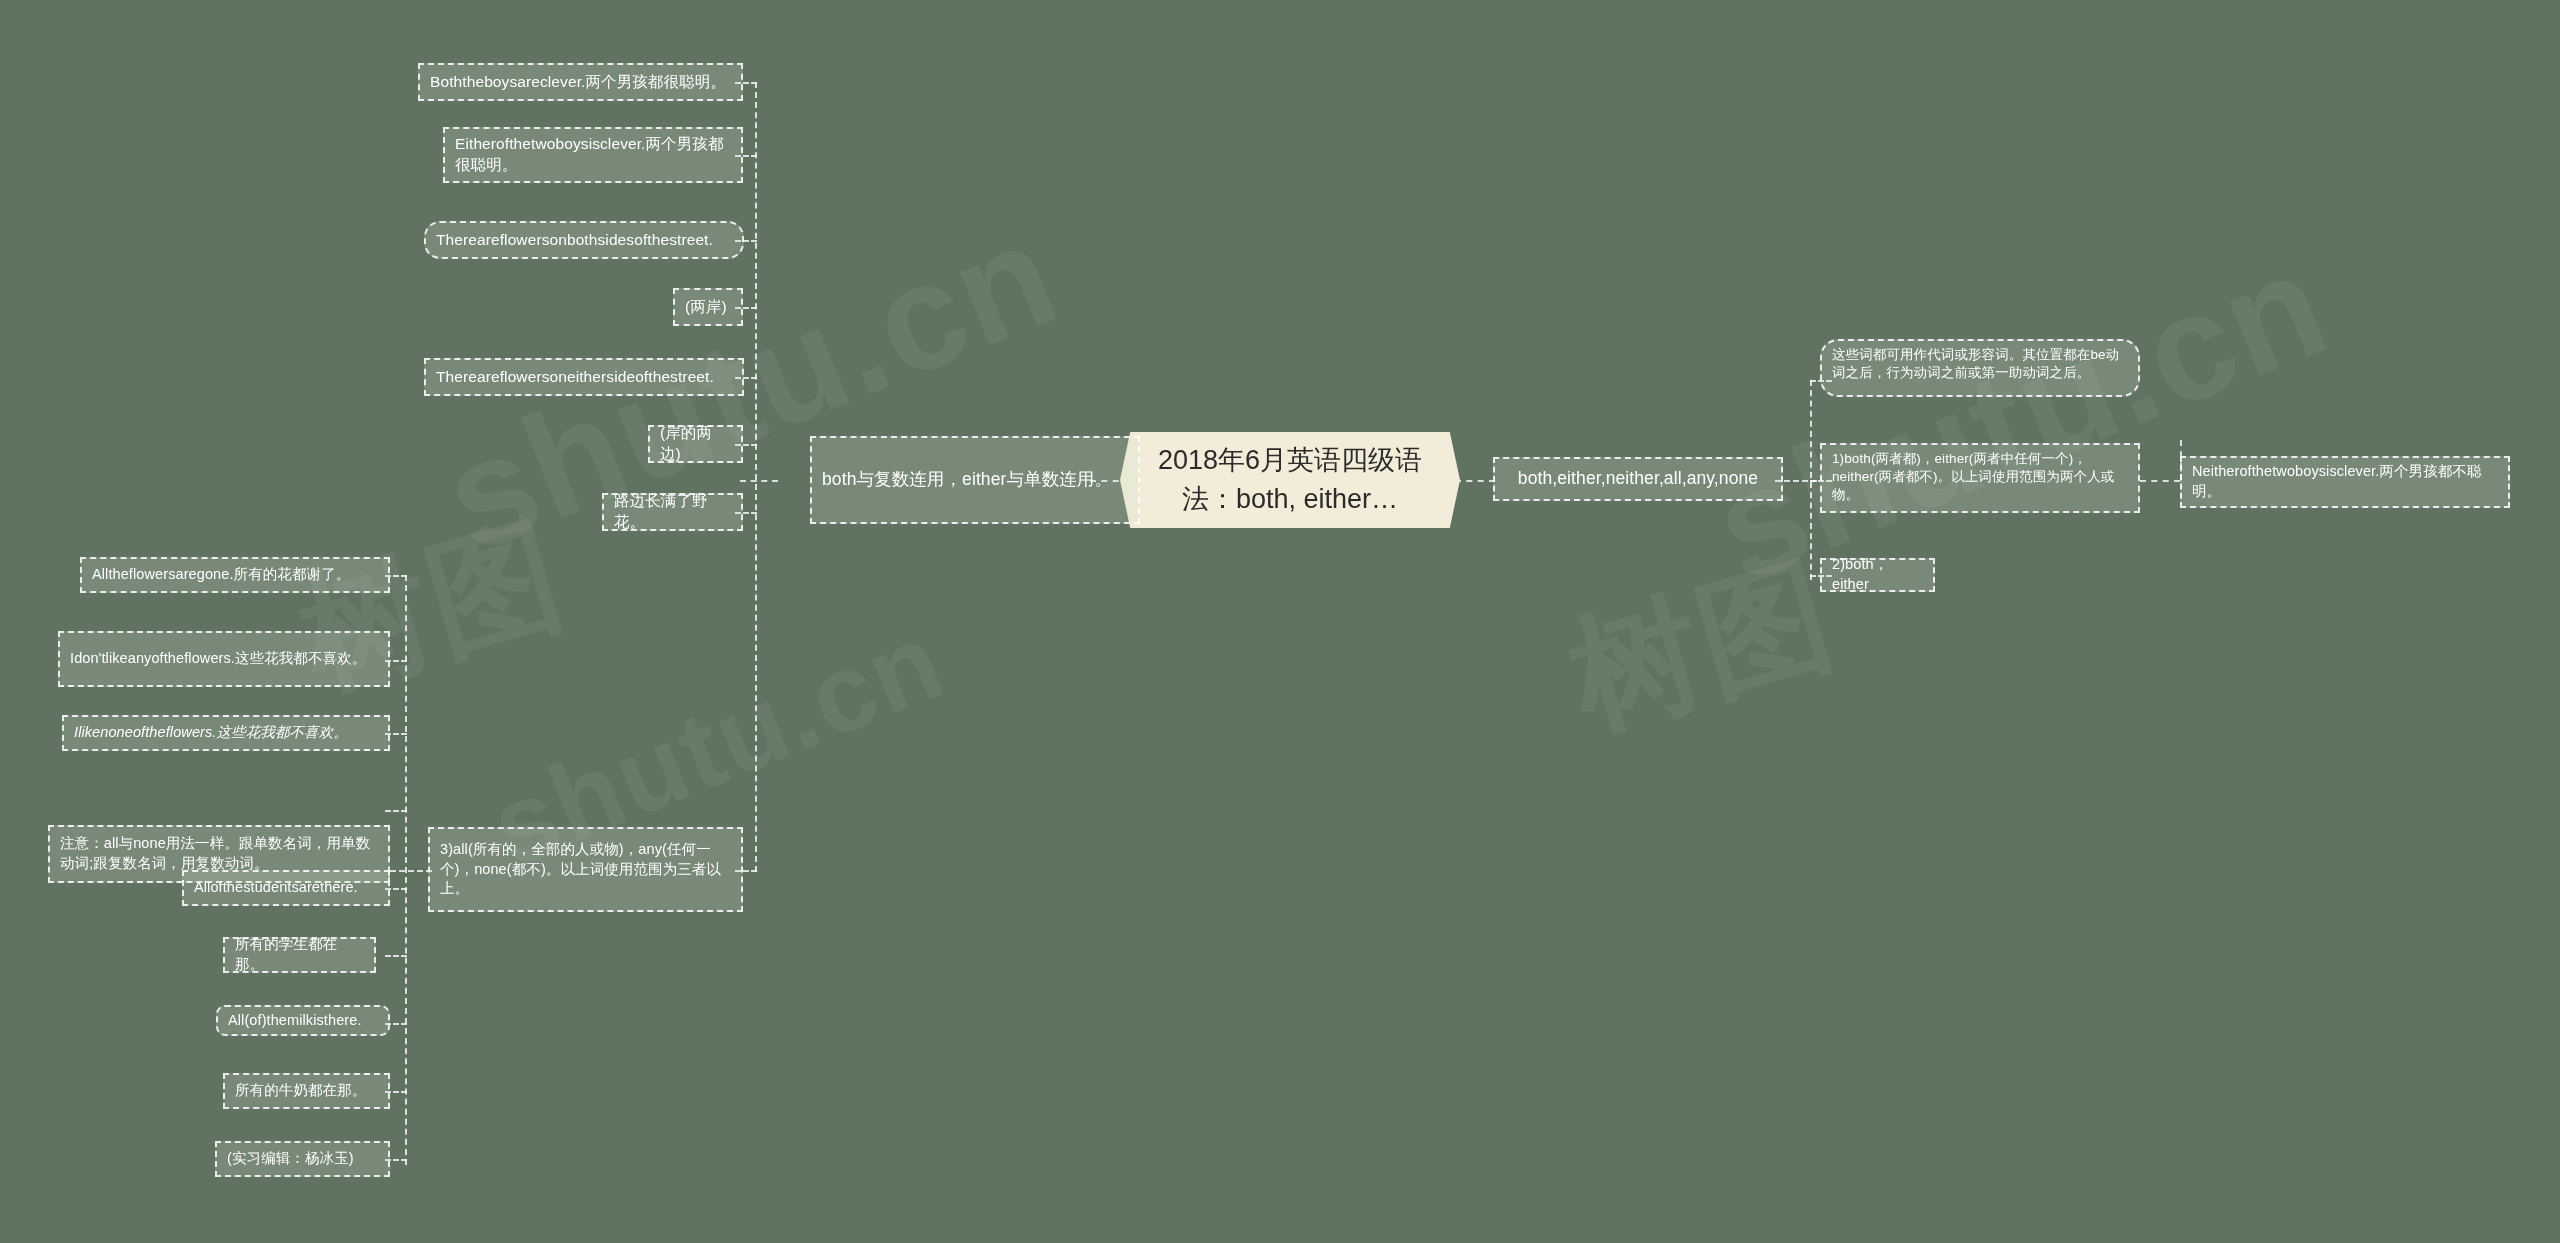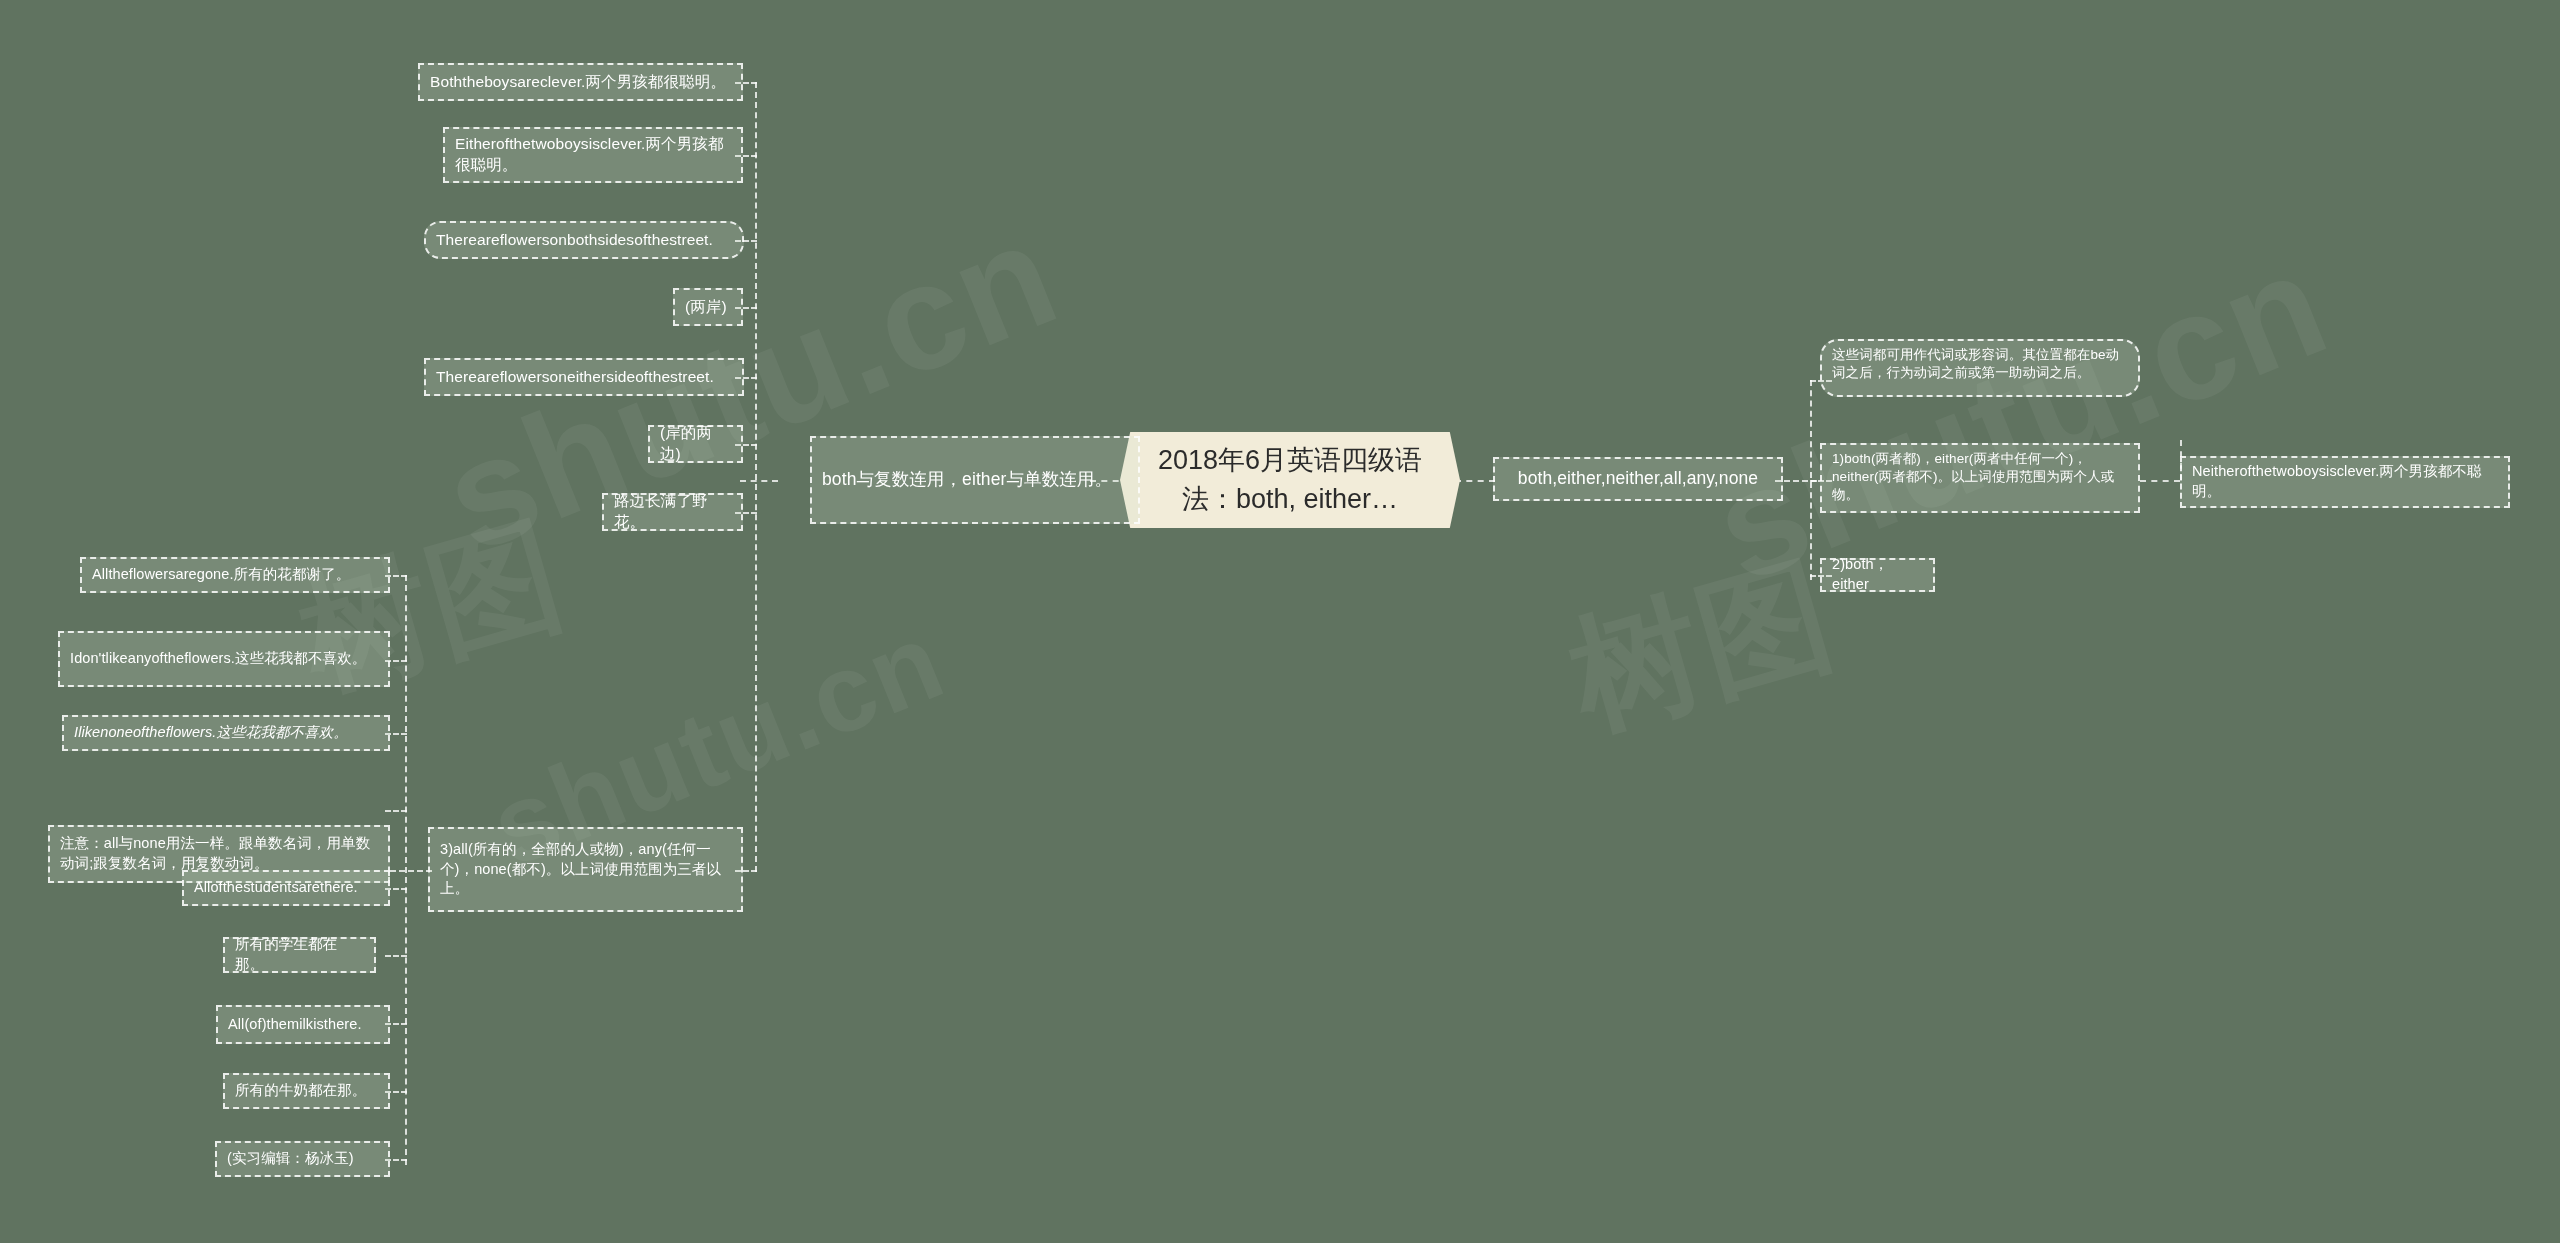--- a/index.html
+++ b/index.html
@@ -146,21 +146,21 @@
   <div class="node fs14" style="left:58px;top:631px;width:332px;height:56px;">Idon'tlikeanyoftheflowers.这些花我都不喜欢。</div>
 
   <div class="node fs14" style="left:62px;top:715px;width:328px;height:36px;font-style:italic;">Ilikenoneoftheflowers.这些花我都不喜欢。</div>
 
   <div class="node fs14" style="left:48px;top:781px;width:342px;height:58px;margin-top:44px;">注意：all与none用法一样。跟单数名词，用单数动词;跟复数名词，用复数动词。</div>
 
   <div class="node fs14" style="left:182px;top:870px;width:208px;height:36px;">Allofthestudentsarethere.</div>
 
   <div class="node fs14" style="left:223px;top:937px;width:153px;height:36px;">所有的学生都在那。</div>
 
-  <div class="node fs14" style="left:216px;top:1005px;width:174px;height:39px;">All(of)themilkisthere.</div>
+  <div class="node fs14" style="left:216px;top:1005px;width:174px;height:31px;border-radius:9px;">All(of)themilkisthere.</div>
 
   <div class="node fs14" style="left:223px;top:1073px;width:167px;height:36px;">所有的牛奶都在那。</div>
 
   <div class="node fs14" style="left:215px;top:1141px;width:175px;height:36px;">(实习编辑：杨冰玉)</div>
 
   <div class="node fs17" style="left:1493px;top:457px;width:290px;height:44px;justify-content:center;">both,either,neither,all,any,none</div>
 
   <div class="node fs13" style="left:1820px;top:339px;width:320px;height:58px;align-items:flex-start;border-radius:18px;">这些词都可用作代词或形容词。其位置都在be动词之后，行为动词之前或第一助动词之后。</div>
 
   <div class="node fs13" style="left:1820px;top:443px;width:320px;height:70px;align-items:flex-start;">1)both(两者都)，either(两者中任何一个)，neither(两者都不)。以上词使用范围为两个人或物。</div>

